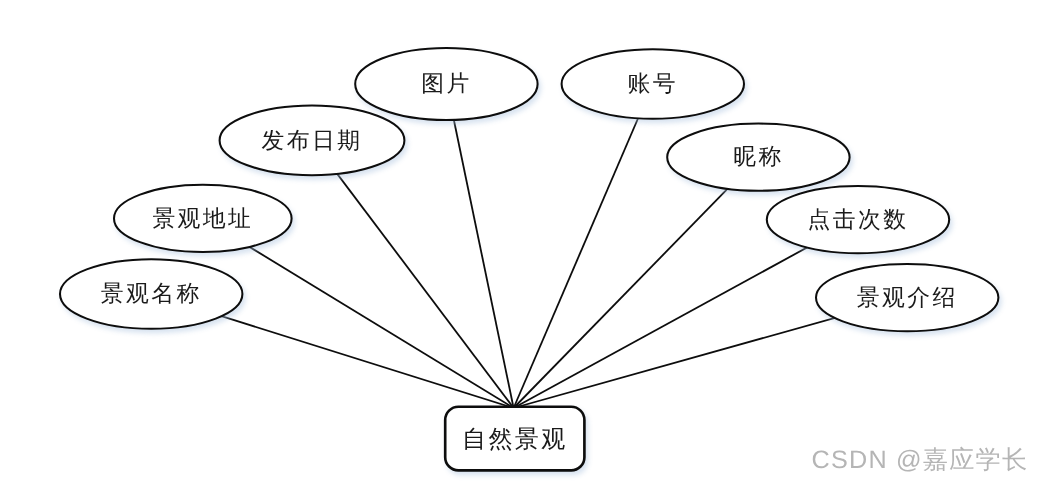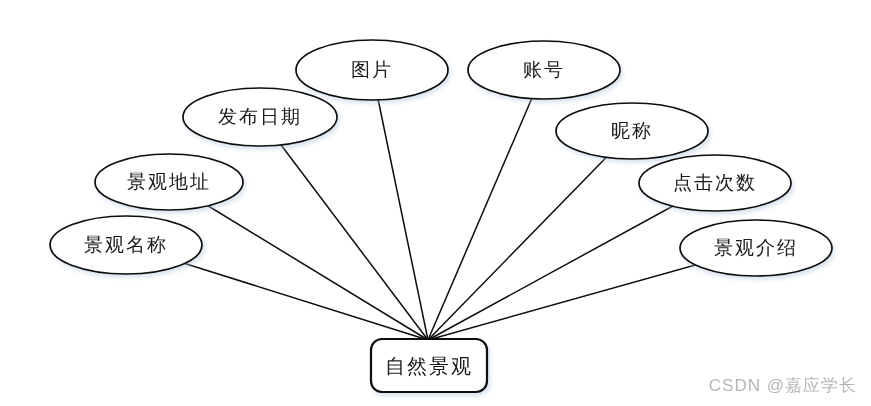--- a/index.html
+++ b/index.html
@@ -50,21 +50,21 @@
     font-size: 20px;
     letter-spacing: 2px;
     text-anchor: middle;
     dominant-baseline: middle;
     font-family: "Liberation Sans", "DejaVu Sans", sans-serif;
   }
   .watermark {
     position: absolute;
     right: 14px;
     bottom: 9px;
-    font-size: 17px;
+    font-size: 21px;
     color: #b5b5b5;
     letter-spacing: 1px;
     user-select: none;
   }
 </style>
 </head>
 <body>
 
 <div class="stage">
   <svg id="diagram-svg" width="871" height="406" viewBox="0 0 871 406">

